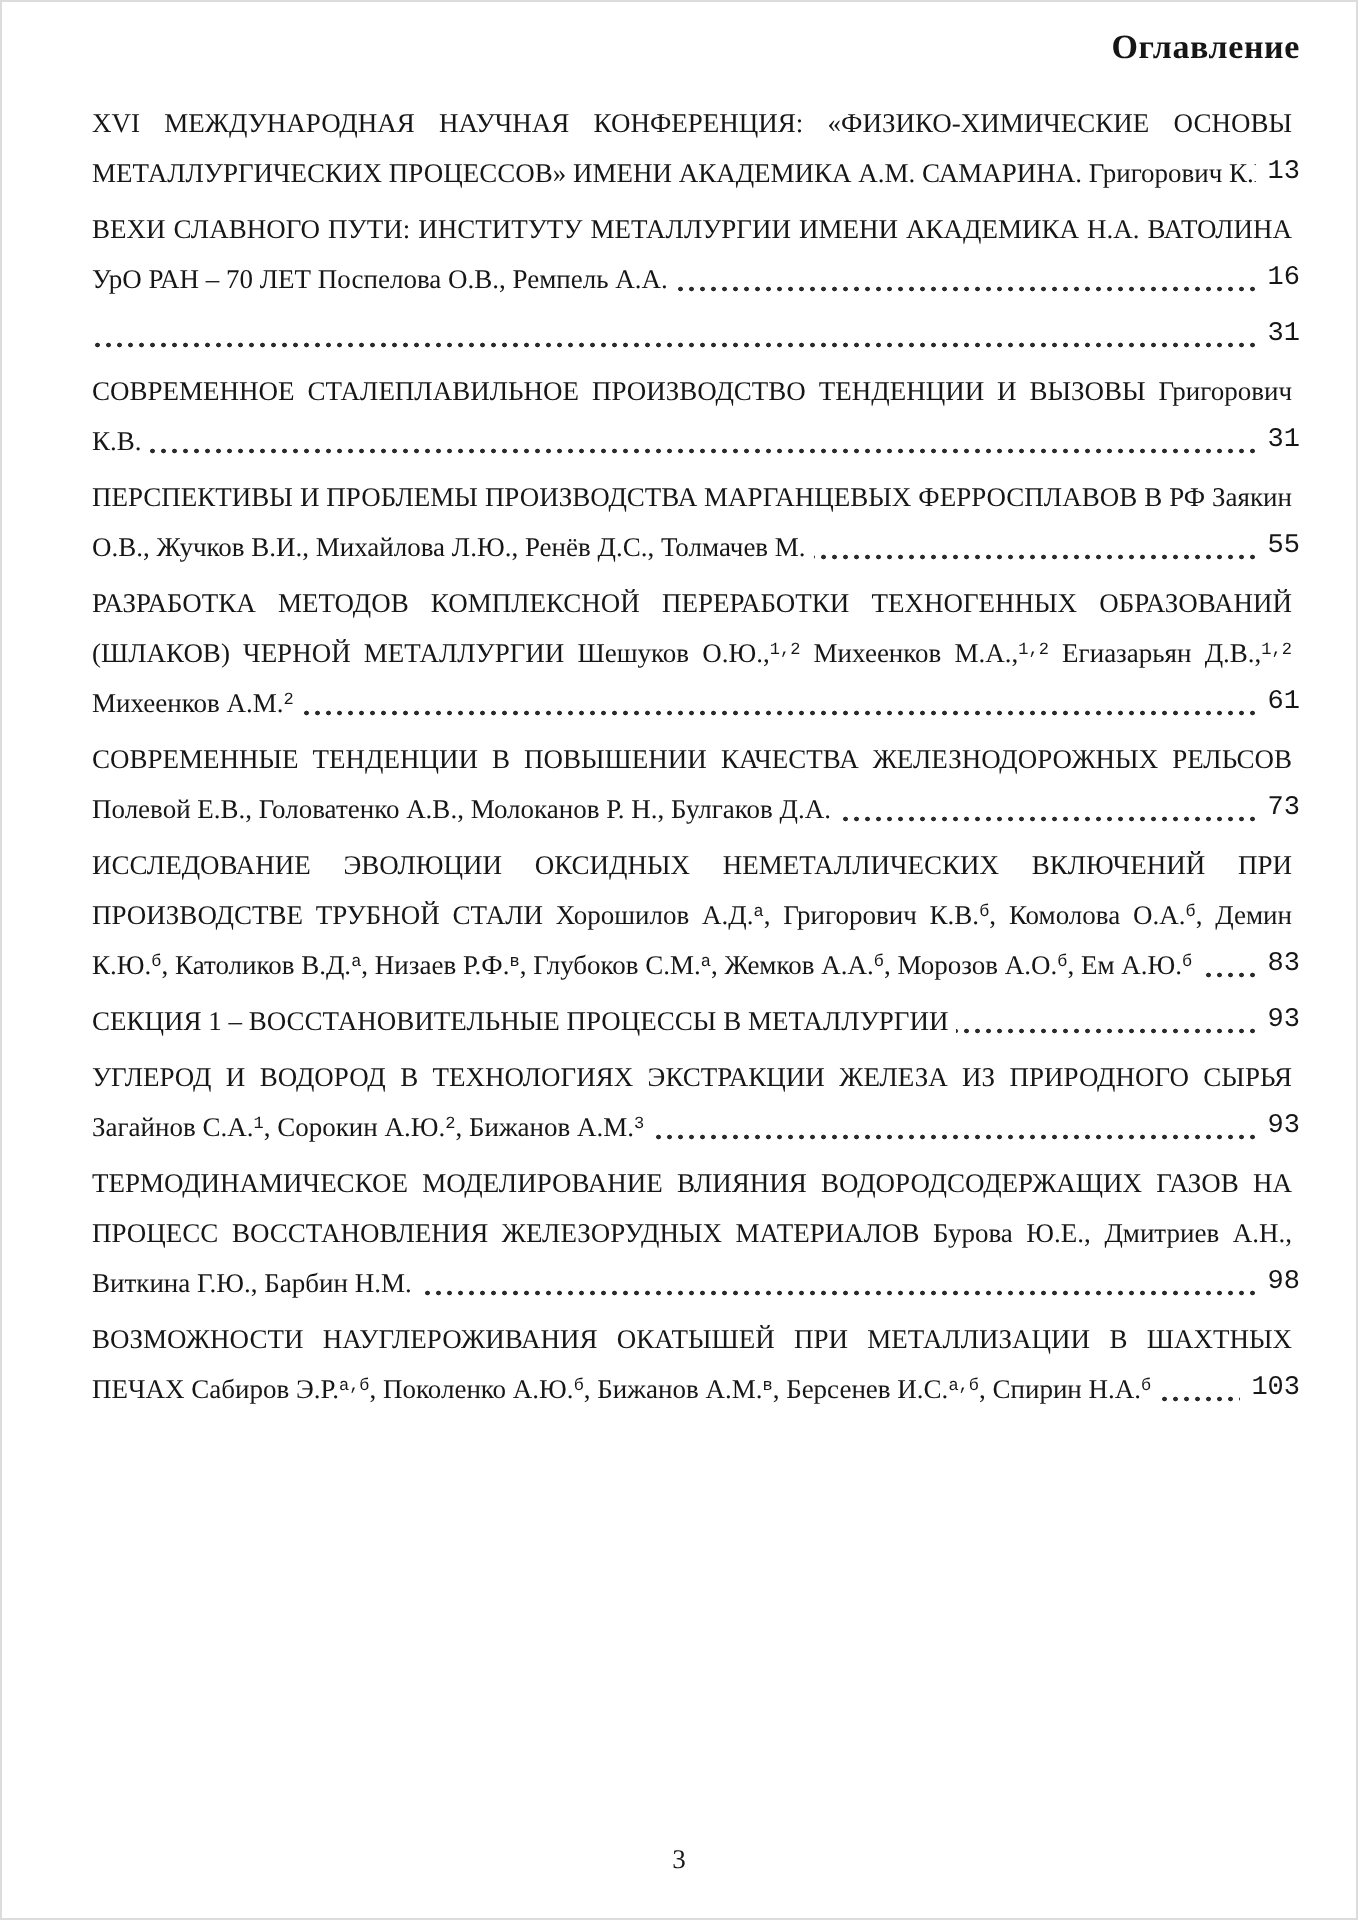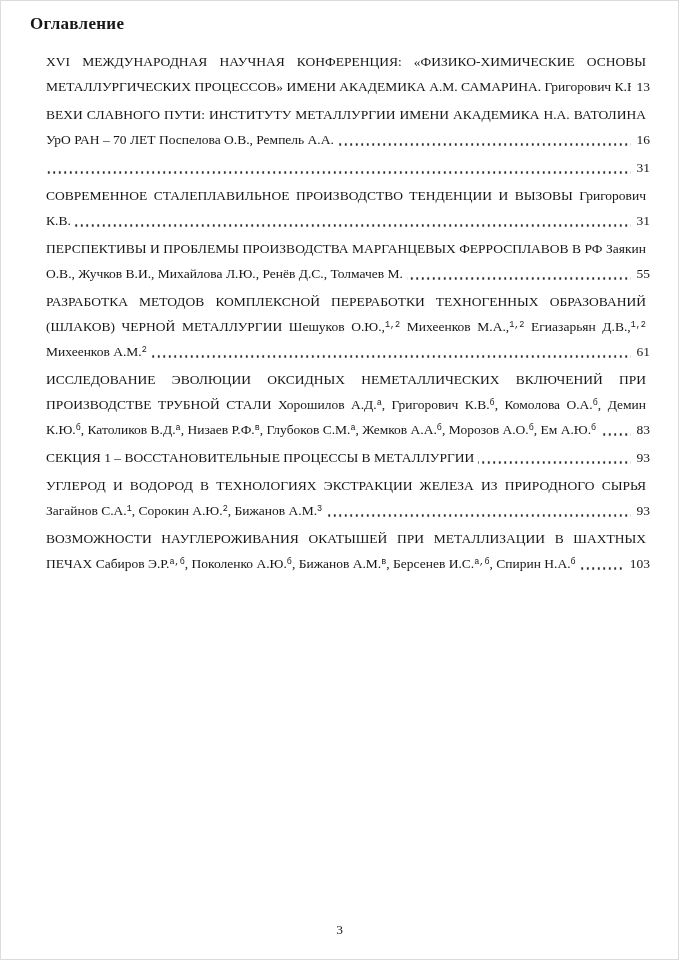--- a/index.html
+++ b/index.html
@@ -14,21 +14,21 @@
     box-sizing: border-box;
     background: #ffffff;
     box-shadow: inset 0 0 0 1px #dcdcdc;
     padding: 12px 29px 0 30px;
     font-family: "Liberation Serif", "DejaVu Serif", serif;
     color: #161616;
     overflow: hidden;
   }
   .doc-title {
     margin: 0 0 13px 0;
-    text-align: left;
+    text-align: right;
     font-size: 17px;
     font-weight: bold;
     letter-spacing: 0.3px;
     line-height: 24px;
   }
   .toc {
     width: 100%;
   }
   .entry {
     position: relative;
@@ -56,20 +56,21 @@
     vertical-align: 4px;
     font-family: Liberation Mono, monospace;
   }
   .entry-page {
     position: absolute;
     right: 0;
     bottom: 0;
     line-height: 25px;
     background: #ffffff;
     padding-left: 6px;
+    font-family: Liberation Mono, monospace;
   }
   .footer-pageno {
     position: absolute;
     left: 0;
     right: 0;
     bottom: 22px;
     text-align: center;
     font-size: 13.5px;
     line-height: 16px;
   }
@@ -99,32 +100,38 @@
 
 
   <p class="entry">
     <span class="entry-text"><span class="seg">ПЕРСПЕКТИВЫ И ПРОБЛЕМЫ ПРОИЗВОДСТВА МАРГАНЦЕВЫХ ФЕРРОСПЛАВОВ В РФ Заякин О.В., Жучков В.И., Михайлова Л.Ю., Ренёв Д.С., Толмачев М.</span></span><span class="entry-page">55</span>
   </p>
 
   <p class="entry">
     <span class="entry-text"><span class="seg">РАЗРАБОТКА МЕТОДОВ КОМПЛЕКСНОЙ ПЕРЕРАБОТКИ ТЕХНОГЕННЫХ ОБРАЗОВАНИЙ (ШЛАКОВ) ЧЕРНОЙ МЕТАЛЛУРГИИ Шешуков О.Ю.,</span><sup class="seg sup">1,2</sup><span class="seg"> Михеенков М.А.,</span><sup class="seg sup">1,2</sup><span class="seg"> Егиазарьян Д.В.,</span><sup class="seg sup">1,2</sup><span class="seg"> Михеенков А.М.</span><sup class="seg sup">2</sup></span><span class="entry-page">61</span>
   </p>
 
+  <p class="entry">
+    <span class="entry-text"><span class="seg">СОВРЕМЕННЫЕ ТЕНДЕНЦИИ В ПОВЫШЕНИИ КАЧЕСТВА ЖЕЛЕЗНОДОРОЖНЫХ РЕЛЬСОВ Полевой Е.В., Головатенко А.В., Молоканов Р. Н., Булгаков Д.А.</span></span><span class="entry-page">73</span>
+  </p>
 
   <p class="entry">
     <span class="entry-text"><span class="seg">ИССЛЕДОВАНИЕ ЭВОЛЮЦИИ ОКСИДНЫХ НЕМЕТАЛЛИЧЕСКИХ ВКЛЮЧЕНИЙ ПРИ ПРОИЗВОДСТВЕ ТРУБНОЙ СТАЛИ Хорошилов А.Д.</span><sup class="seg sup">а</sup><span class="seg">, Григорович К.В.</span><sup class="seg sup">б</sup><span class="seg">, Комолова О.А.</span><sup class="seg sup">б</sup><span class="seg">, Демин К.Ю.</span><sup class="seg sup">б</sup><span class="seg">, Католиков В.Д.</span><sup class="seg sup">а</sup><span class="seg">, Низаев Р.Ф.</span><sup class="seg sup">в</sup><span class="seg">, Глубоков С.М.</span><sup class="seg sup">а</sup><span class="seg">, Жемков А.А.</span><sup class="seg sup">б</sup><span class="seg">, Морозов А.О.</span><sup class="seg sup">б</sup><span class="seg">, Ем А.Ю.</span><sup class="seg sup">б</sup></span><span class="entry-page">83</span>
   </p>
 
   <p class="entry">
     <span class="entry-text"><span class="seg">СЕКЦИЯ 1 – ВОССТАНОВИТЕЛЬНЫЕ ПРОЦЕССЫ В МЕТАЛЛУРГИИ</span></span><span class="entry-page">93</span>
   </p>
 
   <p class="entry">
     <span class="entry-text"><span class="seg">УГЛЕРОД И ВОДОРОД В ТЕХНОЛОГИЯХ ЭКСТРАКЦИИ ЖЕЛЕЗА ИЗ ПРИРОДНОГО СЫРЬЯ Загайнов С.А.</span><sup class="seg sup">1</sup><span class="seg">, Сорокин А.Ю.</span><sup class="seg sup">2</sup><span class="seg">, Бижанов А.М.</span><sup class="seg sup">3</sup></span><span class="entry-page">93</span>
   </p>
 
+  <p class="entry">
+    <span class="entry-text"><span class="seg">ТЕРМОДИНАМИЧЕСКОЕ МОДЕЛИРОВАНИЕ ВЛИЯНИЯ ВОДОРОДСОДЕРЖАЩИХ ГАЗОВ НА ПРОЦЕСС ВОССТАНОВЛЕНИЯ ЖЕЛЕЗОРУДНЫХ МАТЕРИАЛОВ Бурова Ю.Е., Дмитриев А.Н., Виткина Г.Ю., Барбин Н.М.</span></span><span class="entry-page">98</span>
+  </p>
 
   <p class="entry">
     <span class="entry-text"><span class="seg">ВОЗМОЖНОСТИ НАУГЛЕРОЖИВАНИЯ ОКАТЫШЕЙ ПРИ МЕТАЛЛИЗАЦИИ В ШАХТНЫХ ПЕЧАХ Сабиров Э.Р.</span><sup class="seg sup">а,б</sup><span class="seg">, Поколенко А.Ю.</span><sup class="seg sup">б</sup><span class="seg">, Бижанов А.М.</span><sup class="seg sup">в</sup><span class="seg">, Берсенев И.С.</span><sup class="seg sup">а,б</sup><span class="seg">, Спирин Н.А.</span><sup class="seg sup">б</sup></span><span class="entry-page">103</span>
   </p>
 </div>
   <div class="footer-pageno">3</div>
 </div>
 
 </body></html>

